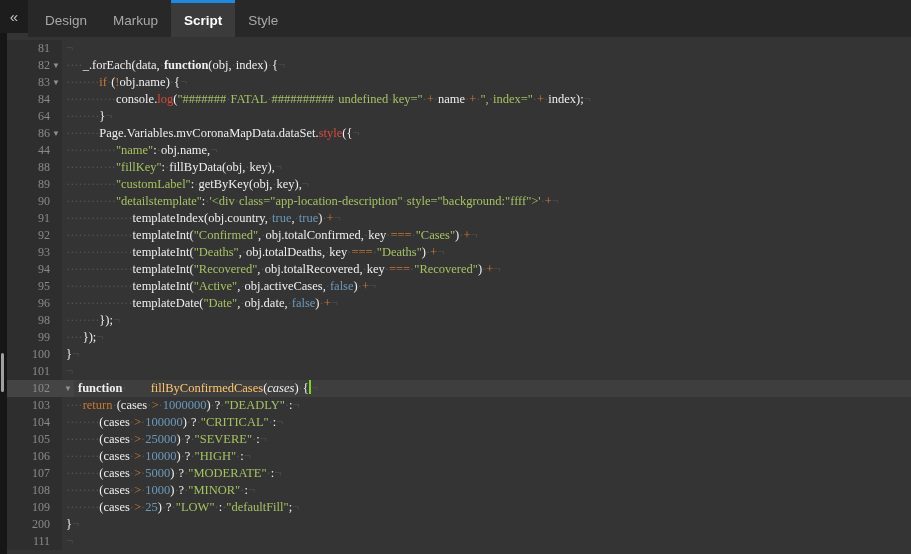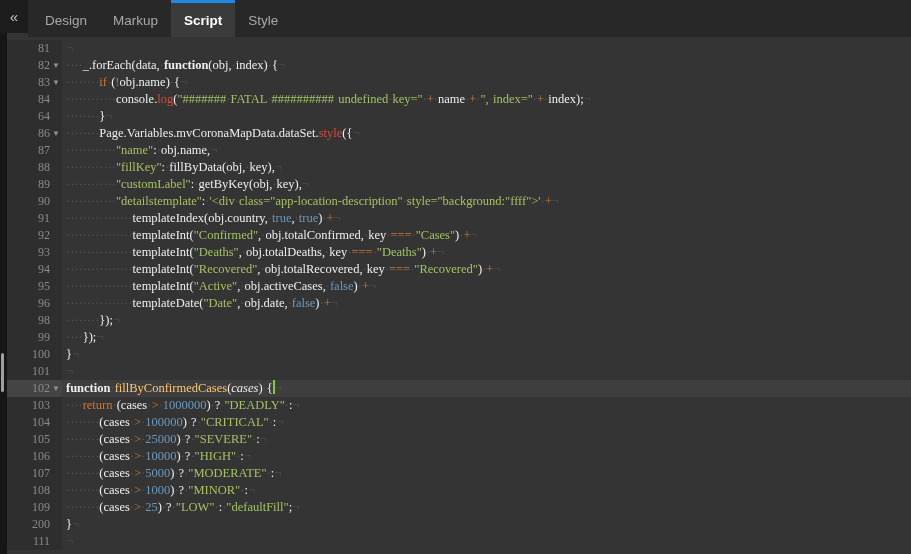--- a/index.html
+++ b/index.html
@@ -45,33 +45,33 @@
     position:absolute; left:7px; top:37px; right:0; bottom:0;
     overflow:hidden; padding-top:3px;
     font-family:Liberation Serif, serif; font-size:12.5px;
   }
   .row { display:flex; height:17px; line-height:17px; white-space:pre; }
   .row.active-line { background:var(--active_line,rgba(255,255,255,0.05)); }
   .gutter-cell {
     flex:0 0 55px; display:flex; background:var(--bg_gutter,#2e2e2e);
     color:var(--gutter_text,#8a8a8a); font-size:12px;
   }
-  .row.active-line .gutter-cell { background:rgba(255,255,255,0.03); }
+  .row.active-line .gutter-cell { background:rgba(255,255,255,0.03);gap:12px; }
   .gutter-num { flex:0 0 43px; text-align:right; }
   .gutter-fold {
     flex:0 0 12px; text-align:center; font-size:8px; line-height:17px;
     color:#8f8f8f; cursor:pointer;
   }
   .code-cell { flex:1; padding-left:4px; color:var(--text,#efefef); }
   .tok-w { color:var(--text,#efefef); }
   .tok-k { color:var(--keyword,#cc7833);text-align:right; }
   .tok-r { color:var(--method,#da4939);margin-top:44px; }
   .tok-s { color:var(--string,#a5c261); }
   .tok-n { color:var(--number,#6c99bb); }
-  .tok-f { color:var(--fname,#ffc66d); }
+  .tok-f { color:var(--fname,#ffc66d);margin-left:24px; }
   .tok-b { color:var(--text,#efefef); font-weight:bold; }
   .tok-i { color:var(--text,#efefef); font-style:italic; }
   .ws { color:var(--whitespace,#555555); }
   .cursor {
     display:inline-block; width:2px; height:14px; margin-bottom:-2px;
     background:var(--cursor,#7dd321);
   }
 </style>
 </head>
 <body>
@@ -93,21 +93,21 @@
     <div class="left-thumb"></div>
   </div>
 
   <div class="editor" id="editor">
       <div class="row"><div class="gutter-cell"><span class="gutter-num">81</span><span class="gutter-fold"></span></div><div class="code-cell"><span class="ws">¬</span></div></div>
       <div class="row"><div class="gutter-cell"><span class="gutter-num">82</span><span class="gutter-fold">▼</span></div><div class="code-cell"><span class="ws">····</span><span class="tok-w">_.forEach(data,</span><span class="ws">·</span><span class="tok-b">function</span><span class="tok-w">(obj,</span><span class="ws">·</span><span class="tok-w">index)</span><span class="ws">·</span><span class="tok-w">{</span><span class="ws">¬</span></div></div>
       <div class="row"><div class="gutter-cell"><span class="gutter-num">83</span><span class="gutter-fold">▼</span></div><div class="code-cell"><span class="ws">········</span><span class="tok-k">if</span><span class="ws">·</span><span class="tok-w">(</span><span class="tok-k">!</span><span class="tok-w">obj.name)</span><span class="ws">·</span><span class="tok-w">{</span><span class="ws">¬</span></div></div>
       <div class="row"><div class="gutter-cell"><span class="gutter-num">84</span><span class="gutter-fold"></span></div><div class="code-cell"><span class="ws">············</span><span class="tok-w">console.</span><span class="tok-r">log</span><span class="tok-w">(</span><span class="tok-s">"#######</span><span class="ws">·</span><span class="tok-s">FATAL</span><span class="ws">·</span><span class="tok-s">##########</span><span class="ws">·</span><span class="tok-s">undefined</span><span class="ws">·</span><span class="tok-s">key="</span><span class="ws">·</span><span class="tok-k">+</span><span class="ws">·</span><span class="tok-w">name</span><span class="ws">·</span><span class="tok-k">+</span><span class="ws">·</span><span class="tok-s">",</span><span class="ws">·</span><span class="tok-s">index="</span><span class="ws">·</span><span class="tok-k">+</span><span class="ws">·</span><span class="tok-w">index);</span><span class="ws">¬</span></div></div>
       <div class="row"><div class="gutter-cell"><span class="gutter-num">64</span><span class="gutter-fold"></span></div><div class="code-cell"><span class="ws">········</span><span class="tok-w">}</span><span class="ws">¬</span></div></div>
       <div class="row"><div class="gutter-cell"><span class="gutter-num">86</span><span class="gutter-fold">▼</span></div><div class="code-cell"><span class="ws">········</span><span class="tok-w">Page.Variables.mvCoronaMapData.dataSet.</span><span class="tok-r">style</span><span class="tok-w">({</span><span class="ws">¬</span></div></div>
-      <div class="row"><div class="gutter-cell"><span class="gutter-num">87</span><span class="gutter-fold"></span></div><div class="code-cell"><span class="ws">············</span><span class="tok-s">"name"</span><span class="tok-w">:</span><span class="ws">·</span><span class="tok-w">obj.name,</span><span class="ws">¬</span></div></div>
+      <div class="row"><div class="gutter-cell"><span class="gutter-num">44</span><span class="gutter-fold"></span></div><div class="code-cell"><span class="ws">············</span><span class="tok-s">"name"</span><span class="tok-w">:</span><span class="ws">·</span><span class="tok-w">obj.name,</span><span class="ws">¬</span></div></div>
       <div class="row"><div class="gutter-cell"><span class="gutter-num">88</span><span class="gutter-fold"></span></div><div class="code-cell"><span class="ws">············</span><span class="tok-s">"fillKey"</span><span class="tok-w">:</span><span class="ws">·</span><span class="tok-w">fillByData(obj,</span><span class="ws">·</span><span class="tok-w">key),</span><span class="ws">¬</span></div></div>
       <div class="row"><div class="gutter-cell"><span class="gutter-num">89</span><span class="gutter-fold"></span></div><div class="code-cell"><span class="ws">············</span><span class="tok-s">"customLabel"</span><span class="tok-w">:</span><span class="ws">·</span><span class="tok-w">getByKey(obj,</span><span class="ws">·</span><span class="tok-w">key),</span><span class="ws">¬</span></div></div>
       <div class="row"><div class="gutter-cell"><span class="gutter-num">90</span><span class="gutter-fold"></span></div><div class="code-cell"><span class="ws">············</span><span class="tok-s">"detailstemplate"</span><span class="tok-w">:</span><span class="ws">·</span><span class="tok-s">'&lt;div</span><span class="ws">·</span><span class="tok-s">class="app-location-description"</span><span class="ws">·</span><span class="tok-s">style="background:"ffff"&gt;'</span><span class="ws">·</span><span class="tok-k">+</span><span class="ws">¬</span></div></div>
       <div class="row"><div class="gutter-cell"><span class="gutter-num">91</span><span class="gutter-fold"></span></div><div class="code-cell"><span class="ws">················</span><span class="tok-w">templateIndex(obj.country,</span><span class="ws">·</span><span class="tok-n">true</span><span class="tok-w">,</span><span class="ws">·</span><span class="tok-n">true</span><span class="tok-w">)</span><span class="ws">·</span><span class="tok-k">+</span><span class="ws">¬</span></div></div>
       <div class="row"><div class="gutter-cell"><span class="gutter-num">92</span><span class="gutter-fold"></span></div><div class="code-cell"><span class="ws">················</span><span class="tok-w">templateInt(</span><span class="tok-s">"Confirmed"</span><span class="tok-w">,</span><span class="ws">·</span><span class="tok-w">obj.totalConfirmed,</span><span class="ws">·</span><span class="tok-w">key</span><span class="ws">·</span><span class="tok-k">===</span><span class="ws">·</span><span class="tok-s">"Cases"</span><span class="tok-w">)</span><span class="ws">·</span><span class="tok-k">+</span><span class="ws">¬</span></div></div>
       <div class="row"><div class="gutter-cell"><span class="gutter-num">93</span><span class="gutter-fold"></span></div><div class="code-cell"><span class="ws">················</span><span class="tok-w">templateInt(</span><span class="tok-s">"Deaths"</span><span class="tok-w">,</span><span class="ws">·</span><span class="tok-w">obj.totalDeaths,</span><span class="ws">·</span><span class="tok-w">key</span><span class="ws">·</span><span class="tok-k">===</span><span class="ws">·</span><span class="tok-s">"Deaths"</span><span class="tok-w">)</span><span class="ws">·</span><span class="tok-k">+</span><span class="ws">¬</span></div></div>
       <div class="row"><div class="gutter-cell"><span class="gutter-num">94</span><span class="gutter-fold"></span></div><div class="code-cell"><span class="ws">················</span><span class="tok-w">templateInt(</span><span class="tok-s">"Recovered"</span><span class="tok-w">,</span><span class="ws">·</span><span class="tok-w">obj.totalRecovered,</span><span class="ws">·</span><span class="tok-w">key</span><span class="ws">·</span><span class="tok-k">===</span><span class="ws">·</span><span class="tok-s">"Recovered"</span><span class="tok-w">)</span><span class="ws">·</span><span class="tok-k">+</span><span class="ws">¬</span></div></div>
       <div class="row"><div class="gutter-cell"><span class="gutter-num">95</span><span class="gutter-fold"></span></div><div class="code-cell"><span class="ws">················</span><span class="tok-w">templateInt(</span><span class="tok-s">"Active"</span><span class="tok-w">,</span><span class="ws">·</span><span class="tok-w">obj.activeCases,</span><span class="ws">·</span><span class="tok-n">false</span><span class="tok-w">)</span><span class="ws">·</span><span class="tok-k">+</span><span class="ws">¬</span></div></div>
       <div class="row"><div class="gutter-cell"><span class="gutter-num">96</span><span class="gutter-fold"></span></div><div class="code-cell"><span class="ws">················</span><span class="tok-w">templateDate(</span><span class="tok-s">"Date"</span><span class="tok-w">,</span><span class="ws">·</span><span class="tok-w">obj.date,</span><span class="ws">·</span><span class="tok-n">false</span><span class="tok-w">)</span><span class="ws">·</span><span class="tok-k">+</span><span class="ws">¬</span></div></div>
       <div class="row"><div class="gutter-cell"><span class="gutter-num">98</span><span class="gutter-fold"></span></div><div class="code-cell"><span class="ws">········</span><span class="tok-w">});</span><span class="ws">¬</span></div></div>

